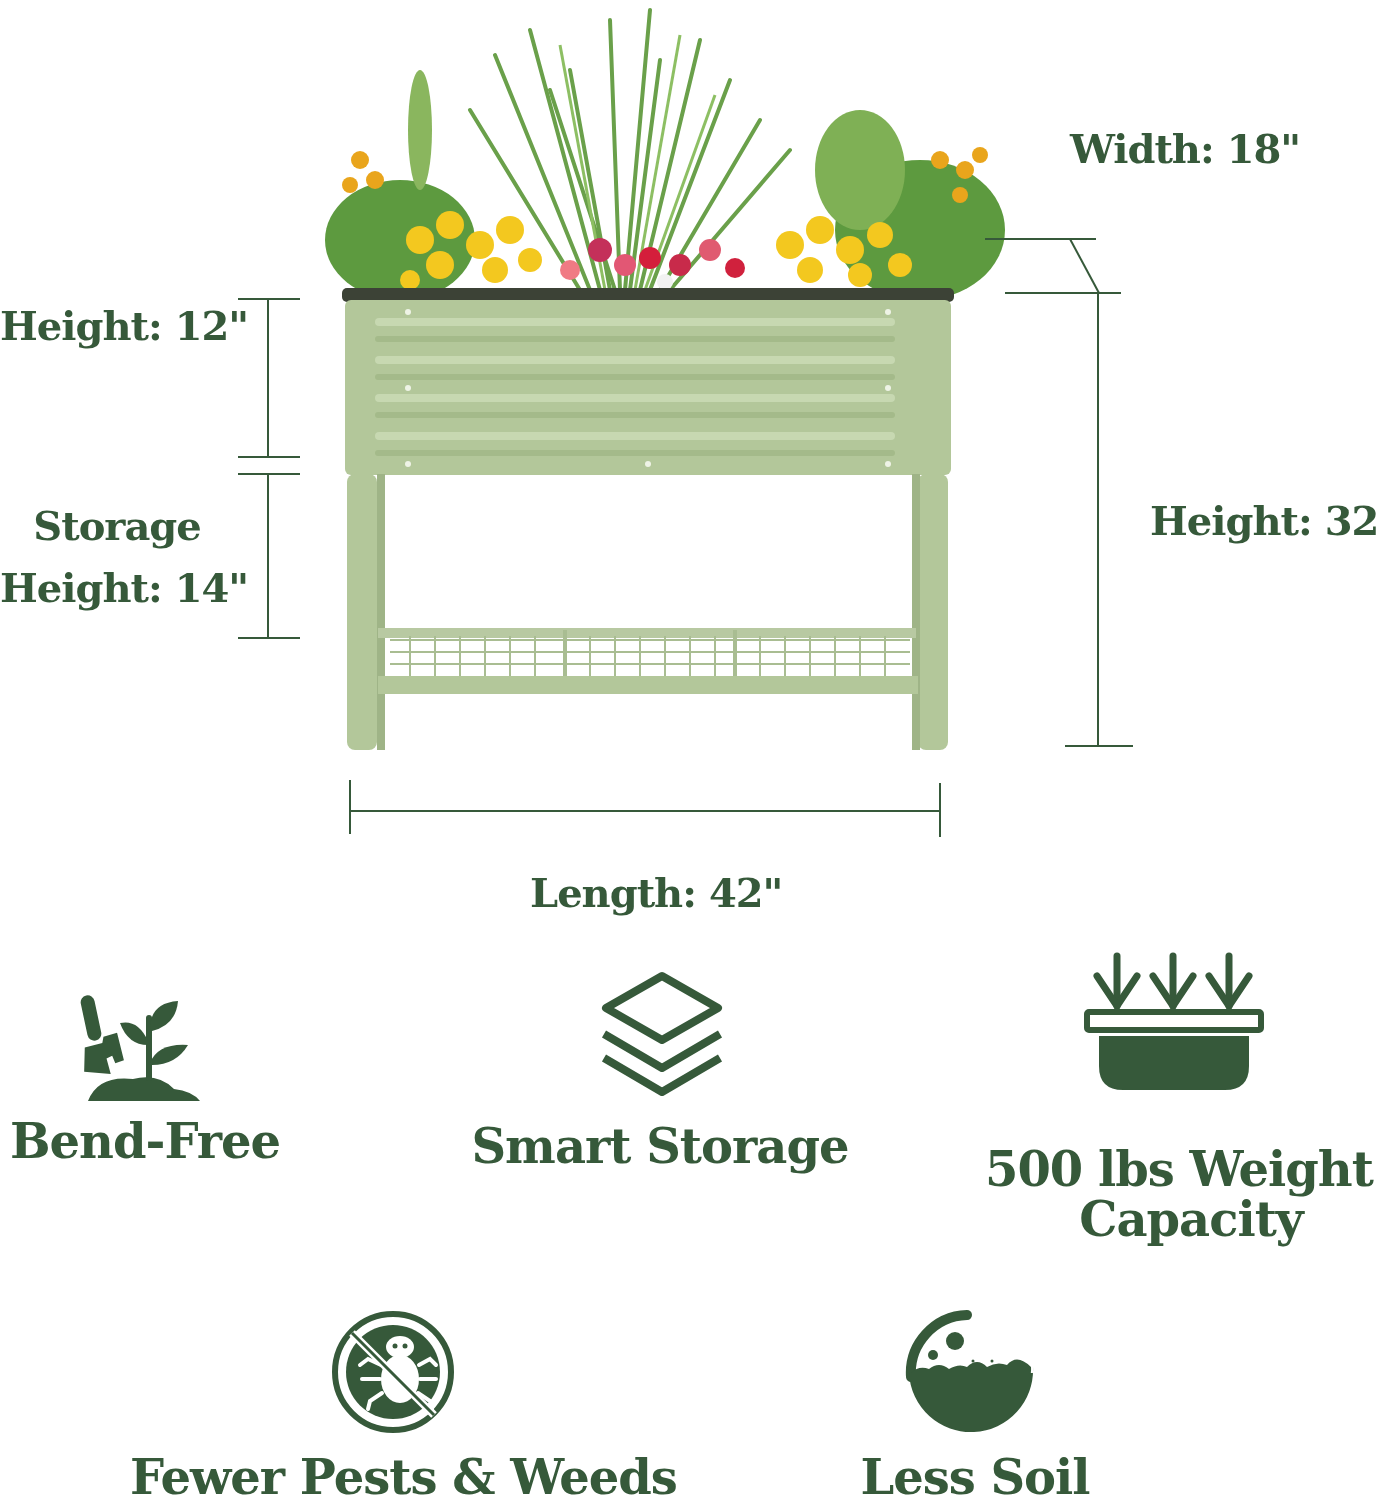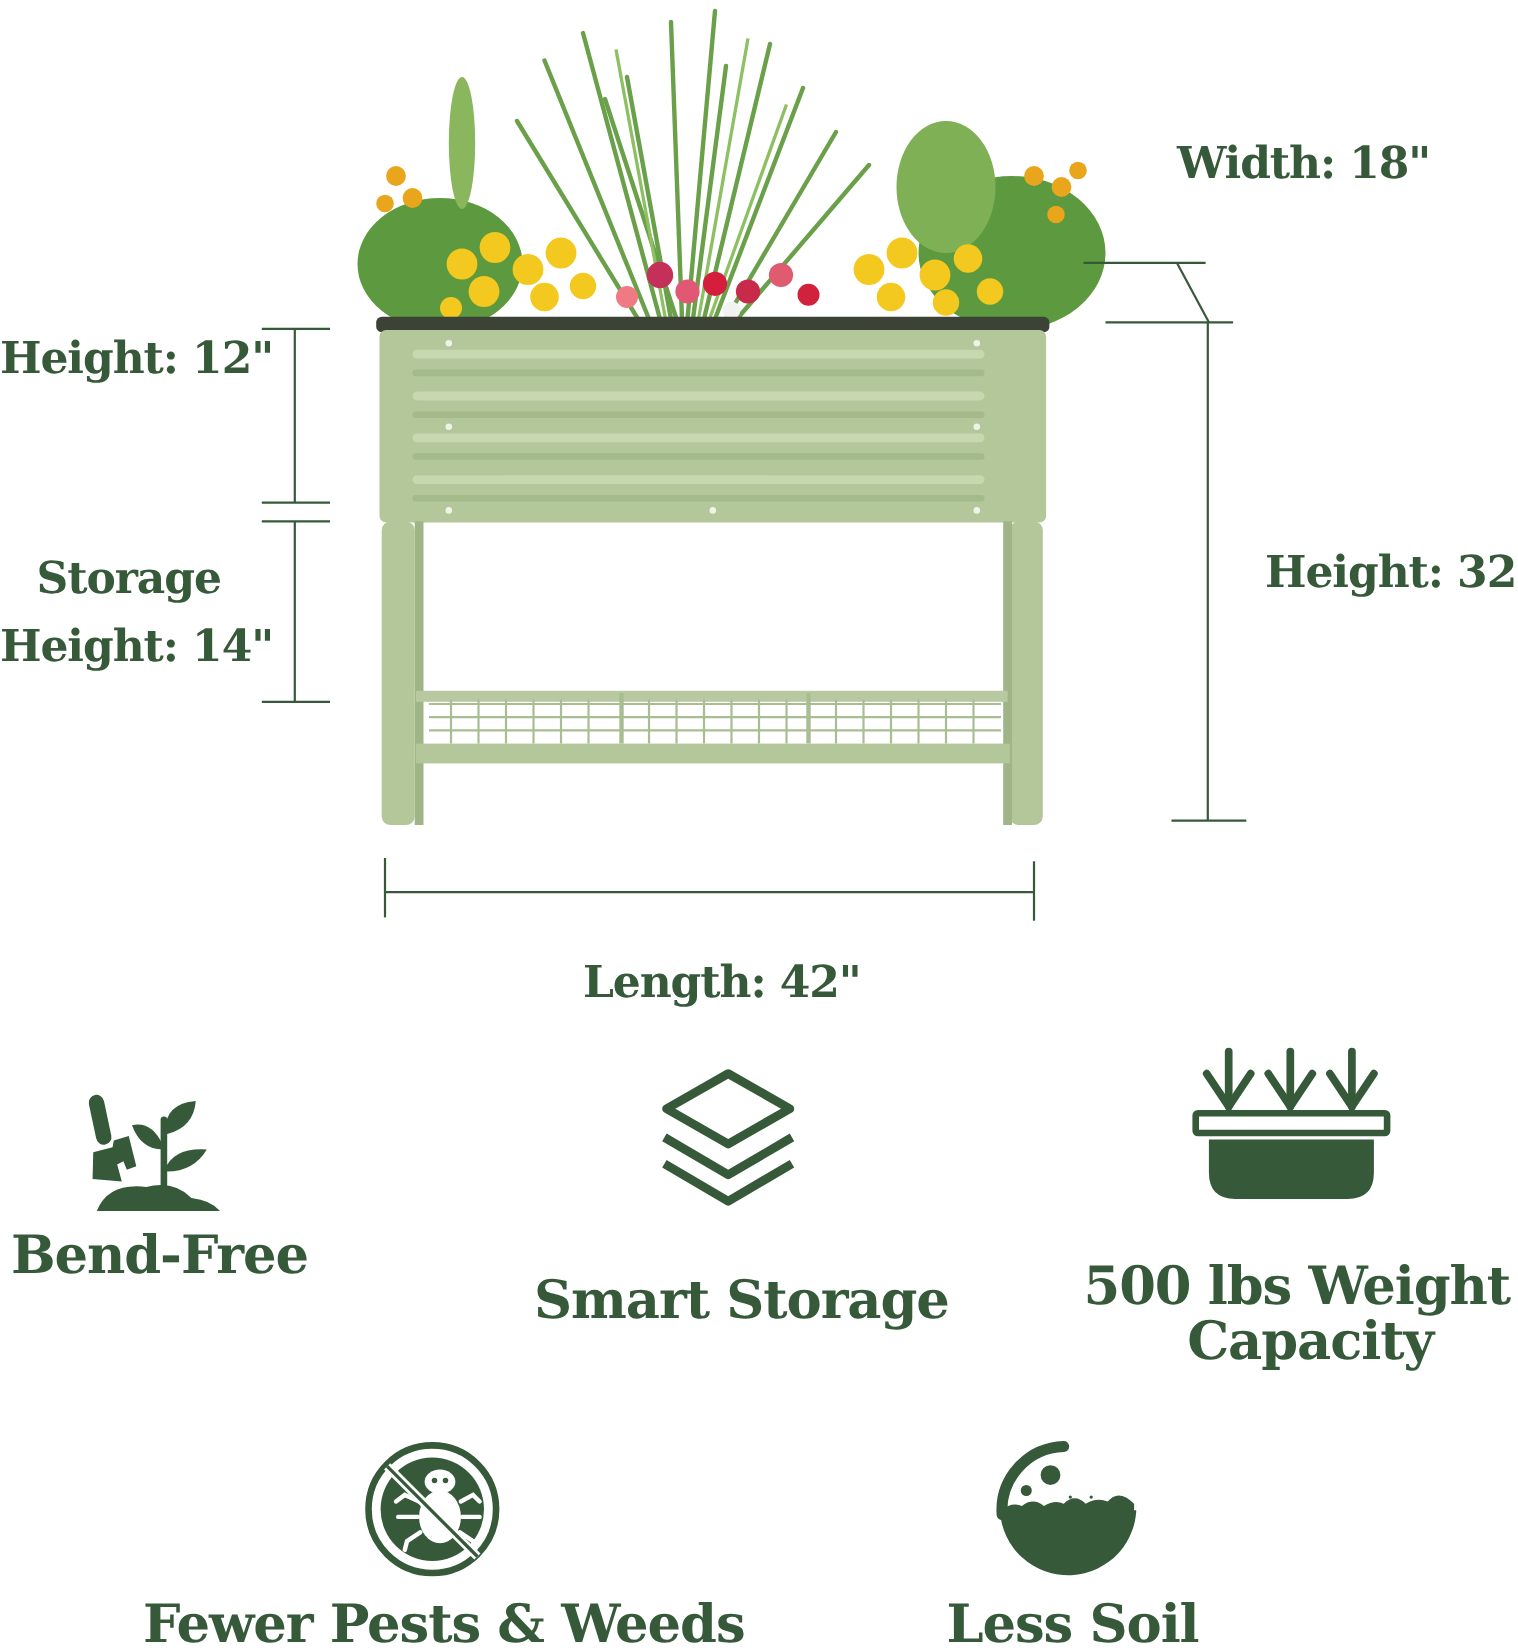--- a/index.html
+++ b/index.html
@@ -194,21 +194,21 @@
 </div>
 
 <div class="abs" style="left:470px;top:970px;width:380px;">
   <svg class="abs" style="left:130px;top:0" width="124" height="130" viewBox="0 0 124 130">
     <g fill="none" stroke="#36593a" stroke-width="8" stroke-linejoin="round">
       <path d="M62 6 L118 38 L62 70 L6 38 Z"></path>
       <path d="M4 64 L62 98 L120 64"></path>
       <path d="M4 88 L62 122 L120 88"></path>
     </g>
   </svg>
-  <div class="lbl feat" style="left:14px;top:140px;width:380px;margin-top:36px;">Smart Storage</div>
+  <div class="lbl feat" style="left:0;top:140px;width:380px;">Smart Storage</div>
 </div>
 
 <div class="abs" style="left:985px;top:950px;width:380px;">
   <svg class="abs" style="left:98px;top:0" width="184" height="145" viewBox="0 0 184 145">
     <g stroke="#36593a" stroke-width="7" fill="none" stroke-linecap="round">
       <line x1="34" y1="6" x2="34" y2="56"></line>
         <path d="M14 26 L34 56 L54 26"></path>
       <line x1="90" y1="6" x2="90" y2="56"></line>
         <path d="M70 26 L90 56 L110 26"></path>
       <line x1="146" y1="6" x2="146" y2="56"></line>

